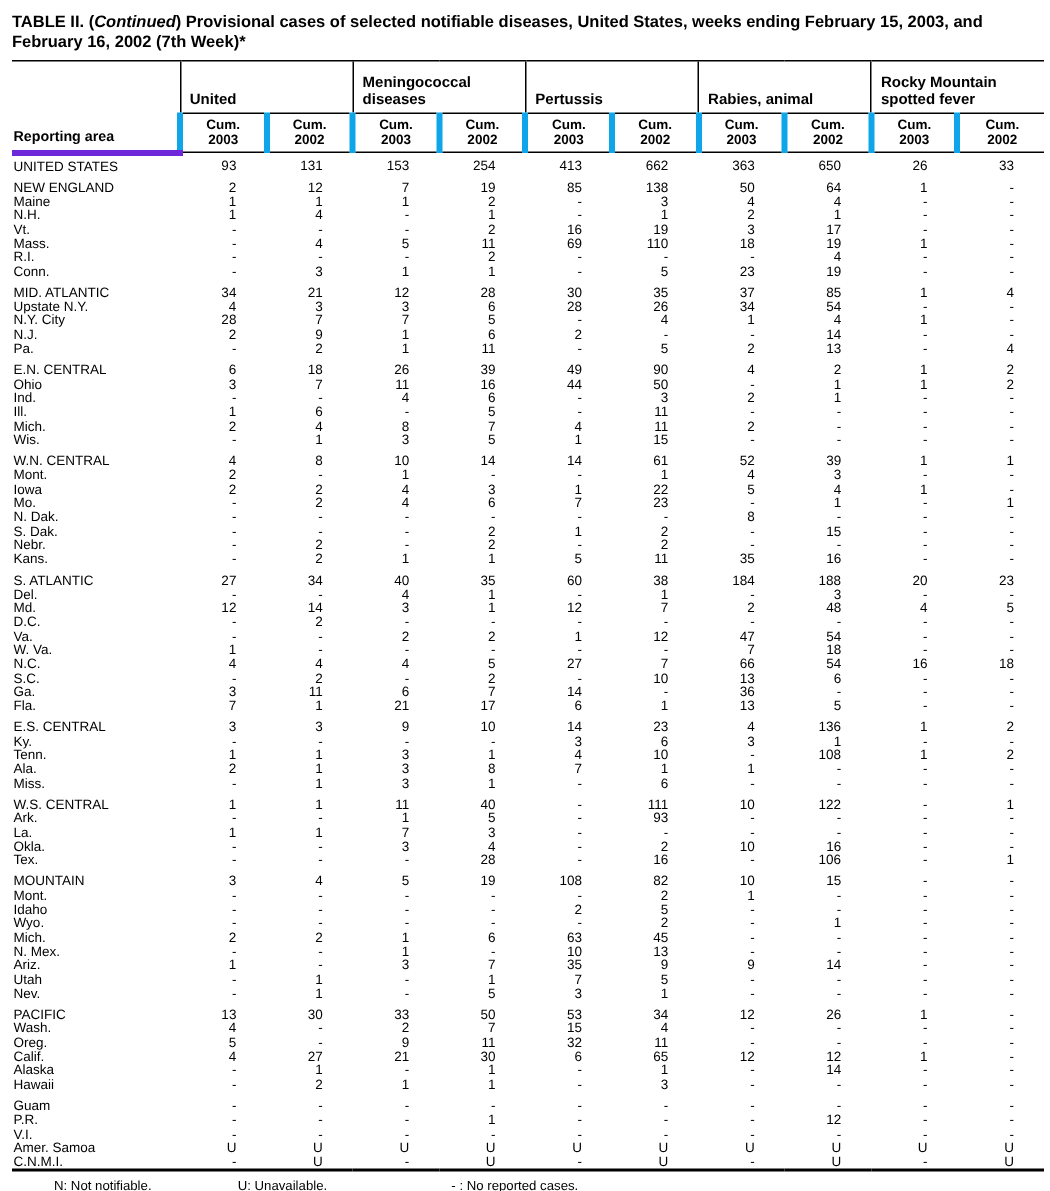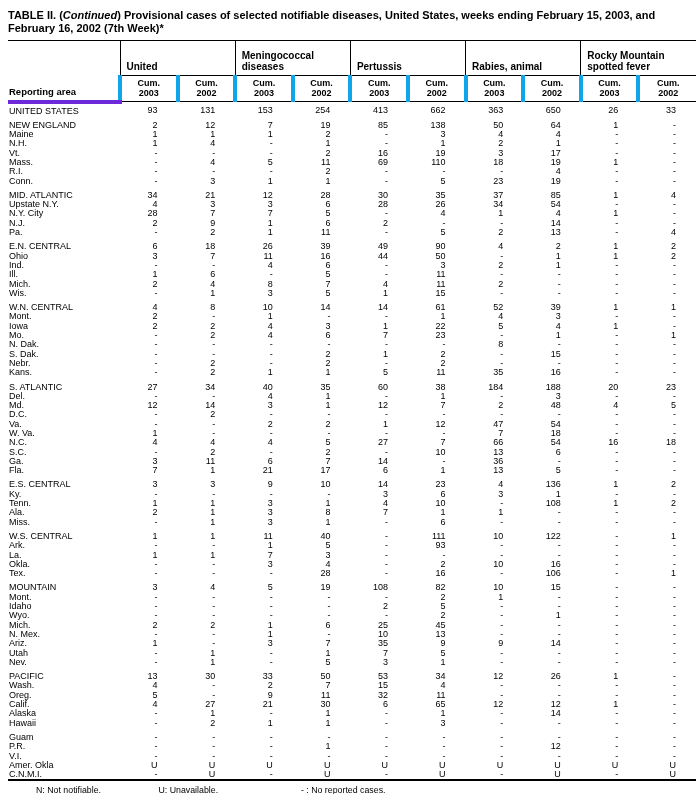--- a/index.html
+++ b/index.html
@@ -806,21 +806,21 @@
           <td class="num">1</td>
           <td class="num">-</td>
           <td class="num">-</td>
         </tr>
         <tr>
           <td class="area">Mich.</td>
           <td class="num">2</td>
           <td class="num">2</td>
           <td class="num">1</td>
           <td class="num">6</td>
-          <td class="num">25</td>
+          <td class="num">63</td>
           <td class="num">45</td>
           <td class="num">-</td>
           <td class="num">-</td>
           <td class="num">-</td>
           <td class="num">-</td>
         </tr>
         <tr>
           <td class="area">N. Mex.</td>
           <td class="num">-</td>
           <td class="num">-</td>
@@ -983,21 +983,21 @@
           <td class="num">-</td>
           <td class="num">-</td>
           <td class="num">-</td>
           <td class="num">-</td>
           <td class="num">-</td>
           <td class="num">-</td>
           <td class="num">-</td>
           <td class="num">-</td>
         </tr>
         <tr>
-          <td class="area">Amer. Okla</td>
+          <td class="area">Amer. Samoa</td>
           <td class="num">U</td>
           <td class="num">U</td>
           <td class="num">U</td>
           <td class="num">U</td>
           <td class="num">U</td>
           <td class="num">U</td>
           <td class="num">U</td>
           <td class="num">U</td>
           <td class="num">U</td>
           <td class="num">U</td>

